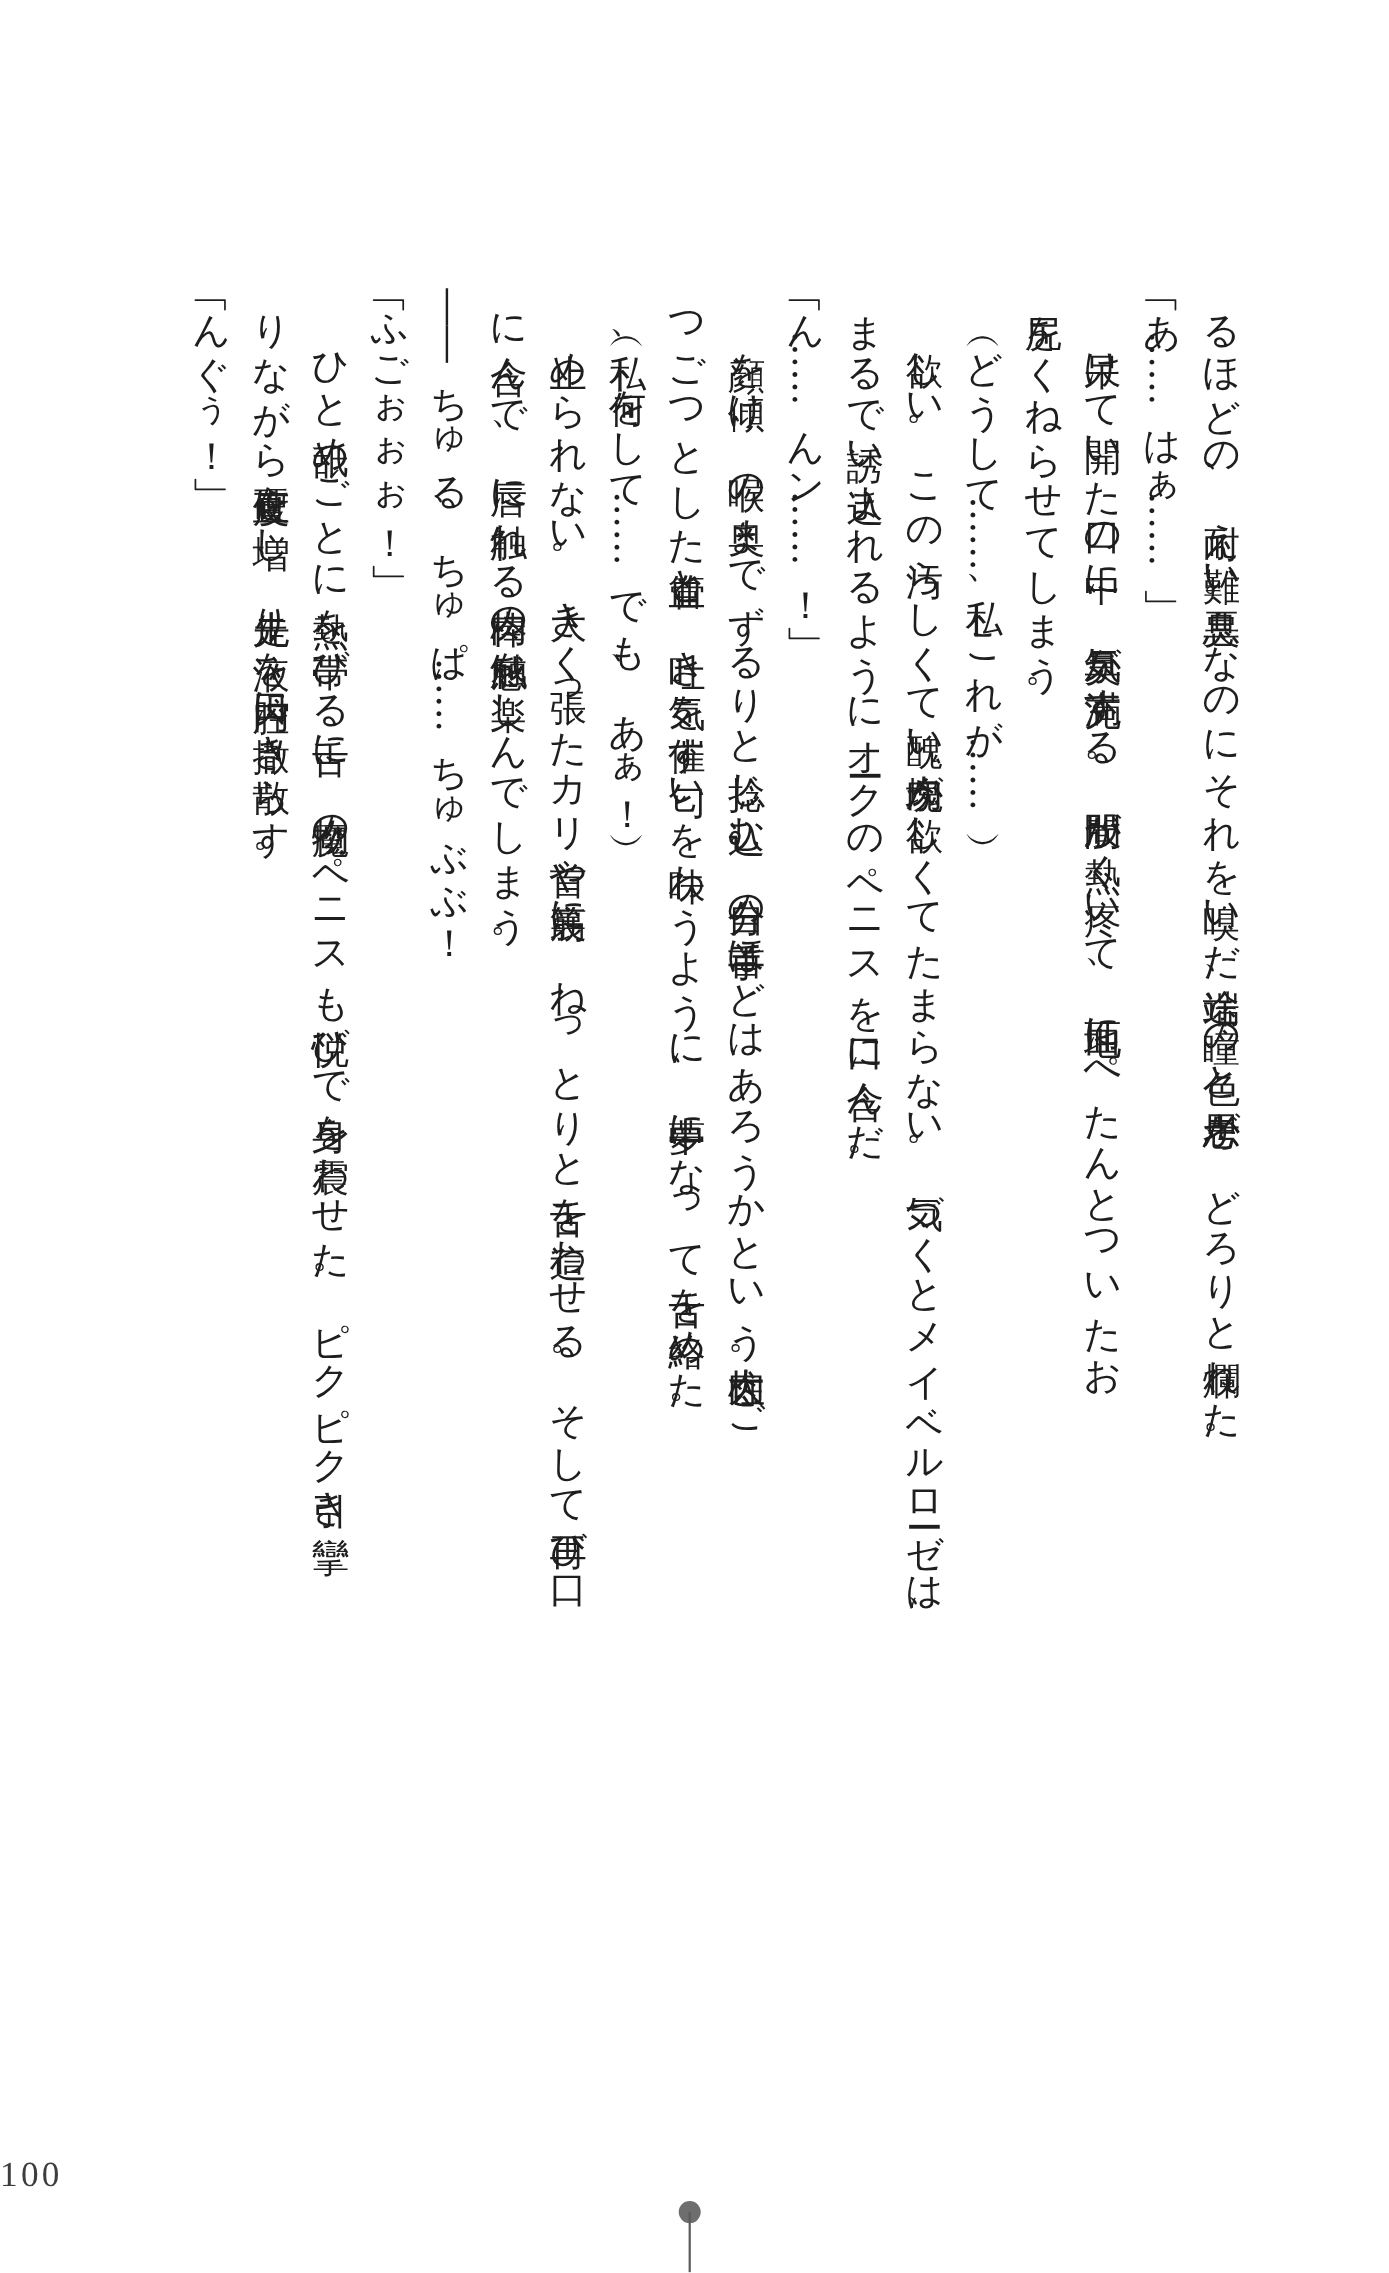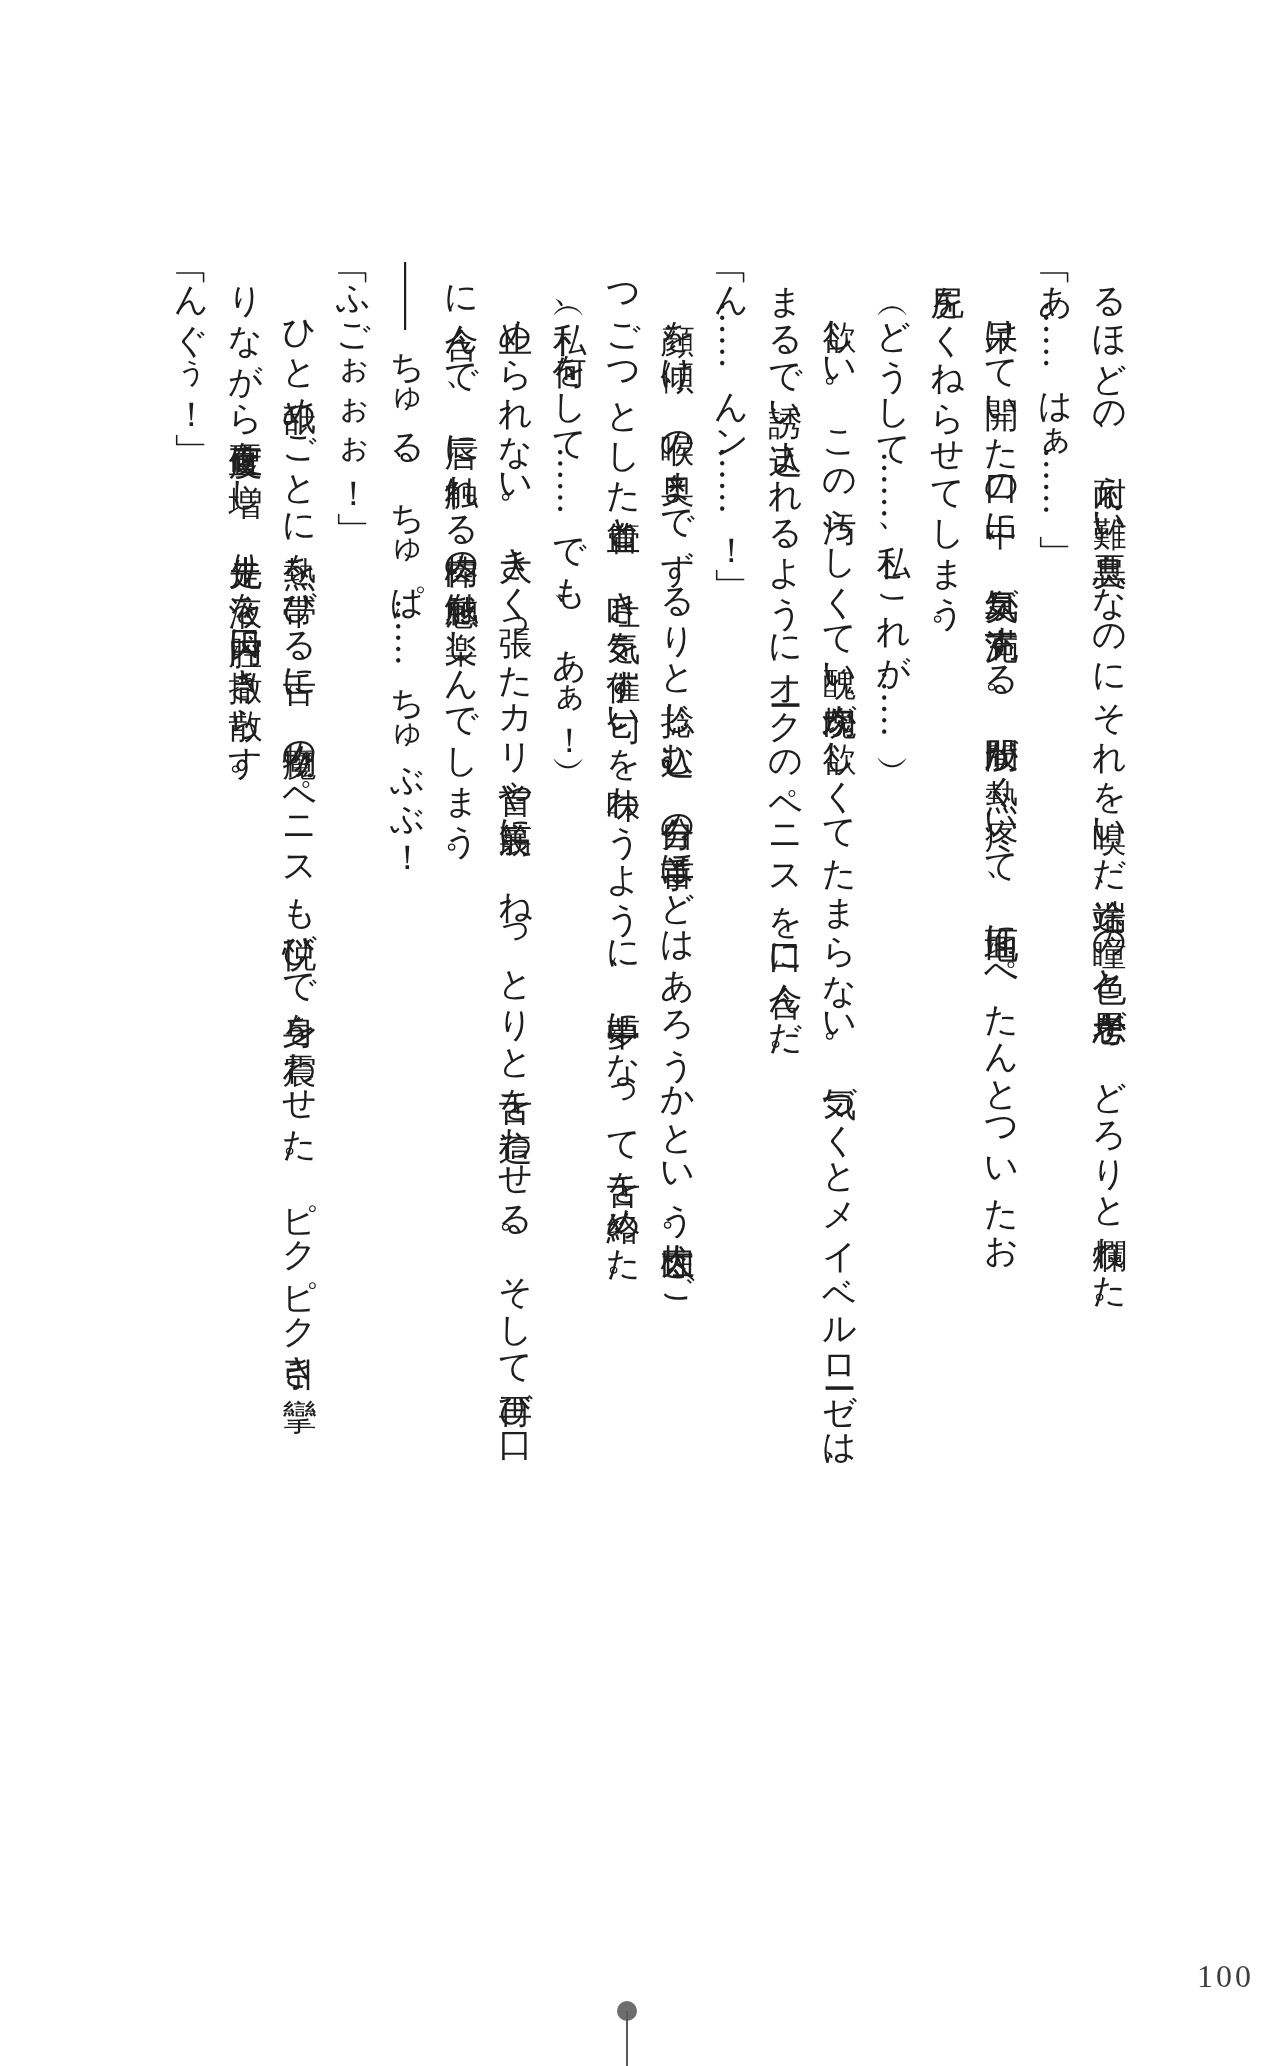--- a/index.html
+++ b/index.html
@@ -30,21 +30,21 @@
   .text-block p {
     margin: 0;
     padding: 0;
     white-space: nowrap;
   }
   .footer {
     position: absolute;
     left: 0;
     top: 1958px;
     width: 1254px;
-    text-align: right;
+    text-align: left;
   }
   .page-number {
     font-family: "Liberation Serif", "DejaVu Serif", serif;
     font-size: 32px;
     letter-spacing: 3px;
     color: #3d3d3d;
   }
   .footer-marker-dot {
     position: absolute;
     left: 617px;

